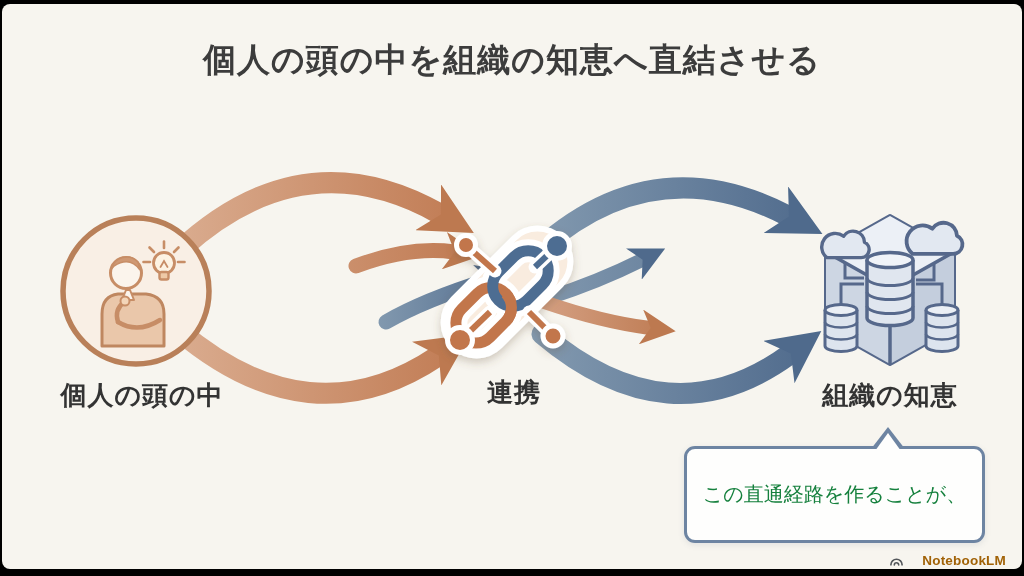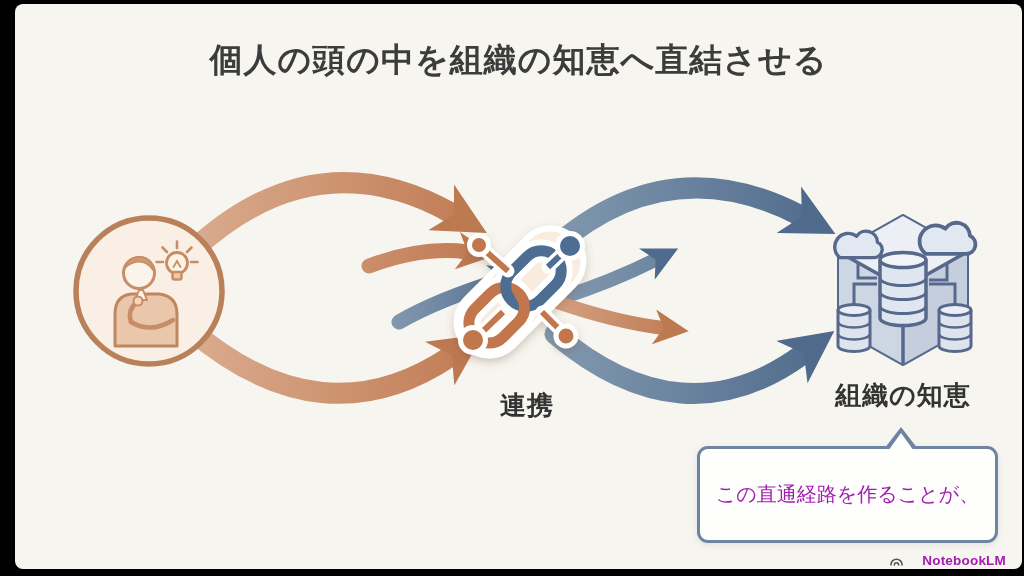--- a/index.html
+++ b/index.html
@@ -1,56 +1,56 @@
 <!DOCTYPE html>
 <html><head>
 <meta charset="utf-8">
 <style>
   html,body{margin:0;padding:0;background:#000;width:1024px;height:576px;overflow:hidden;}
   *{box-sizing:border-box;}
   body{font-family:"Liberation Sans","DejaVu Sans",sans-serif;}
   .stage{position:relative;width:1024px;height:576px;background:#000;}
   .slide{
     position:absolute;left:2px;right:2px;top:4px;bottom:7px;
-    background:#f7f5ef;border-radius:8px;overflow:hidden;margin-left:13px;
+    background:#f7f5ef;border-radius:8px;overflow:hidden;
   }
   .title{
     position:absolute;top:36px;left:0;right:0;
     text-align:center;font-size:33px;line-height:1.2;font-weight:800;
     color:#3c3c3c;letter-spacing:1px;margin:0;
   }
   svg.diagram{position:absolute;left:0;top:0;width:1024px;height:576px;}
   .node-label{
     position:absolute;font-size:26px;font-weight:800;color:#333;
     text-align:center;letter-spacing:1px;white-space:nowrap;
   }
   .label-individual{left:50px;top:374px;width:180px;}
-  .label-link{left:447px;top:384px;width:130px;}
+  .label-link{left:447px;top:371px;width:130px;}
   .label-organization{left:798px;top:374px;width:180px;text-align:center;}
   .bubble{
     position:absolute;left:682px;top:442px;width:301px;height:97px;
     background:#fefefd;border:3px solid #6d84a2;border-radius:11px;
     box-shadow:0 2px 6px rgba(70,90,120,0.12);
     display:flex;flex-direction:column;justify-content:center;
-    text-align:center;font-size:20px;line-height:1.62;color:#a21caf;
+    text-align:center;font-size:20px;line-height:1.62;color:#15803d;
     font-weight:500;
   }
   .bubble .tip-outer{
     position:absolute;left:184px;top:-22px;width:0;height:0;
     border-left:17px solid transparent;border-right:17px solid transparent;
     border-bottom:22px solid #6d84a2;
   }
   .bubble .tip-inner{
     position:absolute;left:188px;top:-16px;width:0;height:0;
     border-left:13px solid transparent;border-right:13px solid transparent;
     border-bottom:18px solid #fefefd;z-index:2;
   }
   .branding{
     position:absolute;right:16px;top:549px;display:flex;align-items:flex-start;gap:18px;
-    color:#a21caf;font-size:13.5px;font-weight:700;letter-spacing:0.2px;
+    color:#a16207;font-size:13.5px;font-weight:700;letter-spacing:0.2px;
   }
 </style>
 </head>
 <body>
 
 <div class="stage">
   <div class="slide">
 
     <h1 class="title">個人の頭の中を組織の知恵へ直結させる</h1>
 
@@ -187,20 +187,21 @@
           <ellipse cx="0" cy="16" rx="16" ry="5.5" fill="#ebeff5" stroke="#56688b" stroke-width="3"></ellipse>
         </g>
         <g transform="translate(52,0)">
           <path d="M -16 16 V 52 A 16 5.5 0 0 0 16 52 V 16" fill="#dde4ee" stroke="#56688b" stroke-width="3"></path>
           <path d="M -16 28 A 16 5.5 0 0 0 16 28 M -16 40 A 16 5.5 0 0 0 16 40" fill="none" stroke="#56688b" stroke-width="2.6"></path>
           <ellipse cx="0" cy="16" rx="16" ry="5.5" fill="#ebeff5" stroke="#56688b" stroke-width="3"></ellipse>
         </g>
       </g>
     </svg>
 
+    <div class="node-label label-individual">個人の頭の中</div>
     <div class="node-label label-link">連携</div>
     <div class="node-label label-organization">組織の知恵</div>
 
     <div class="bubble">
       <span class="tip-outer"></span>
       <span class="tip-inner"></span>
       <div>この直通経路を作ることが、</div>
     </div>
 
     <div class="branding">

